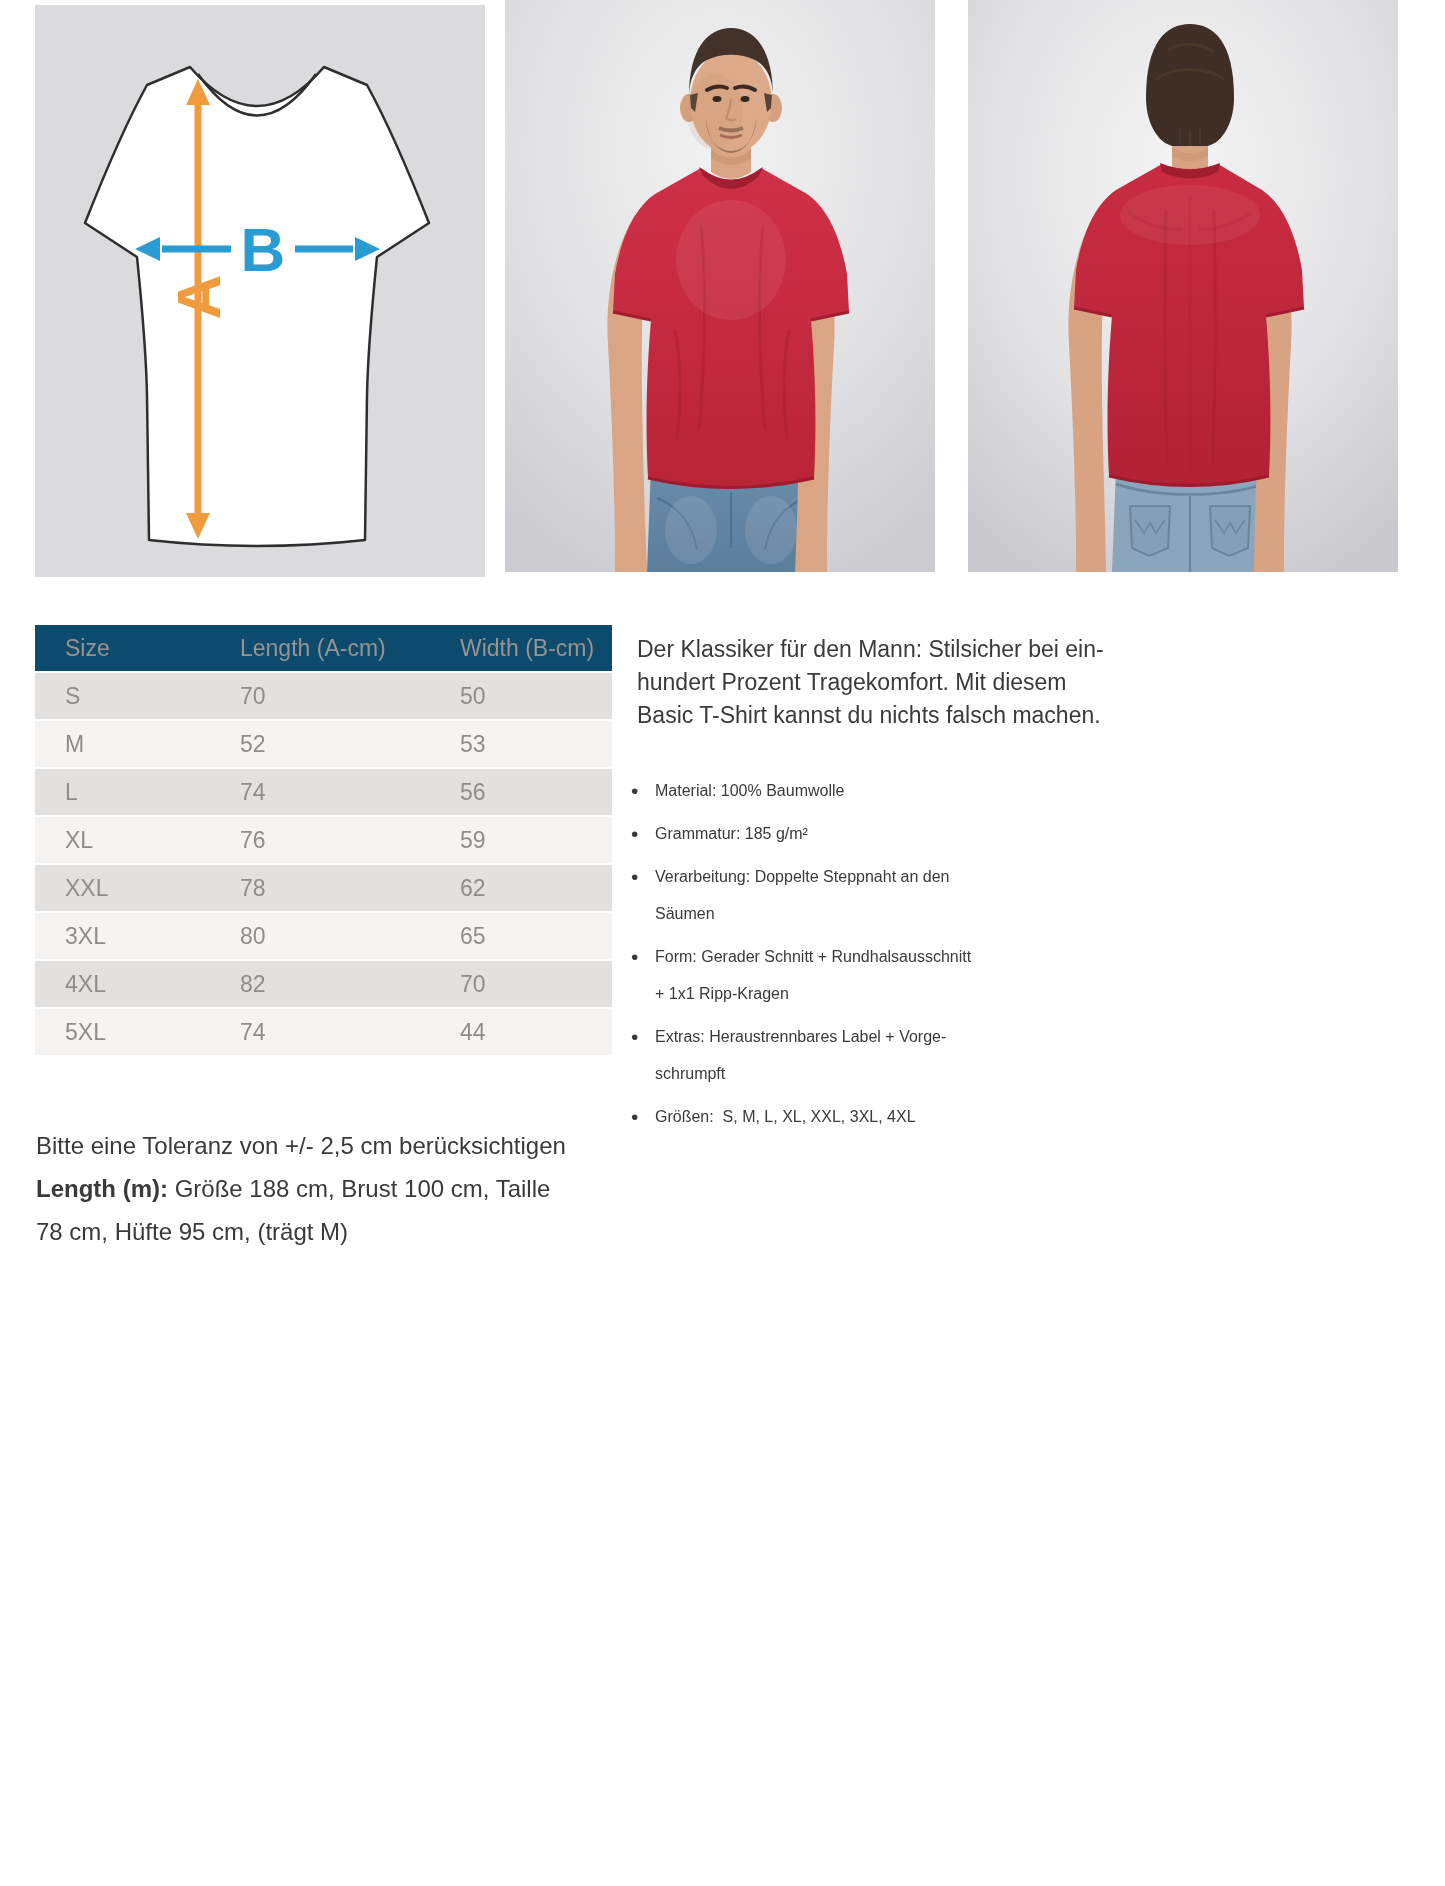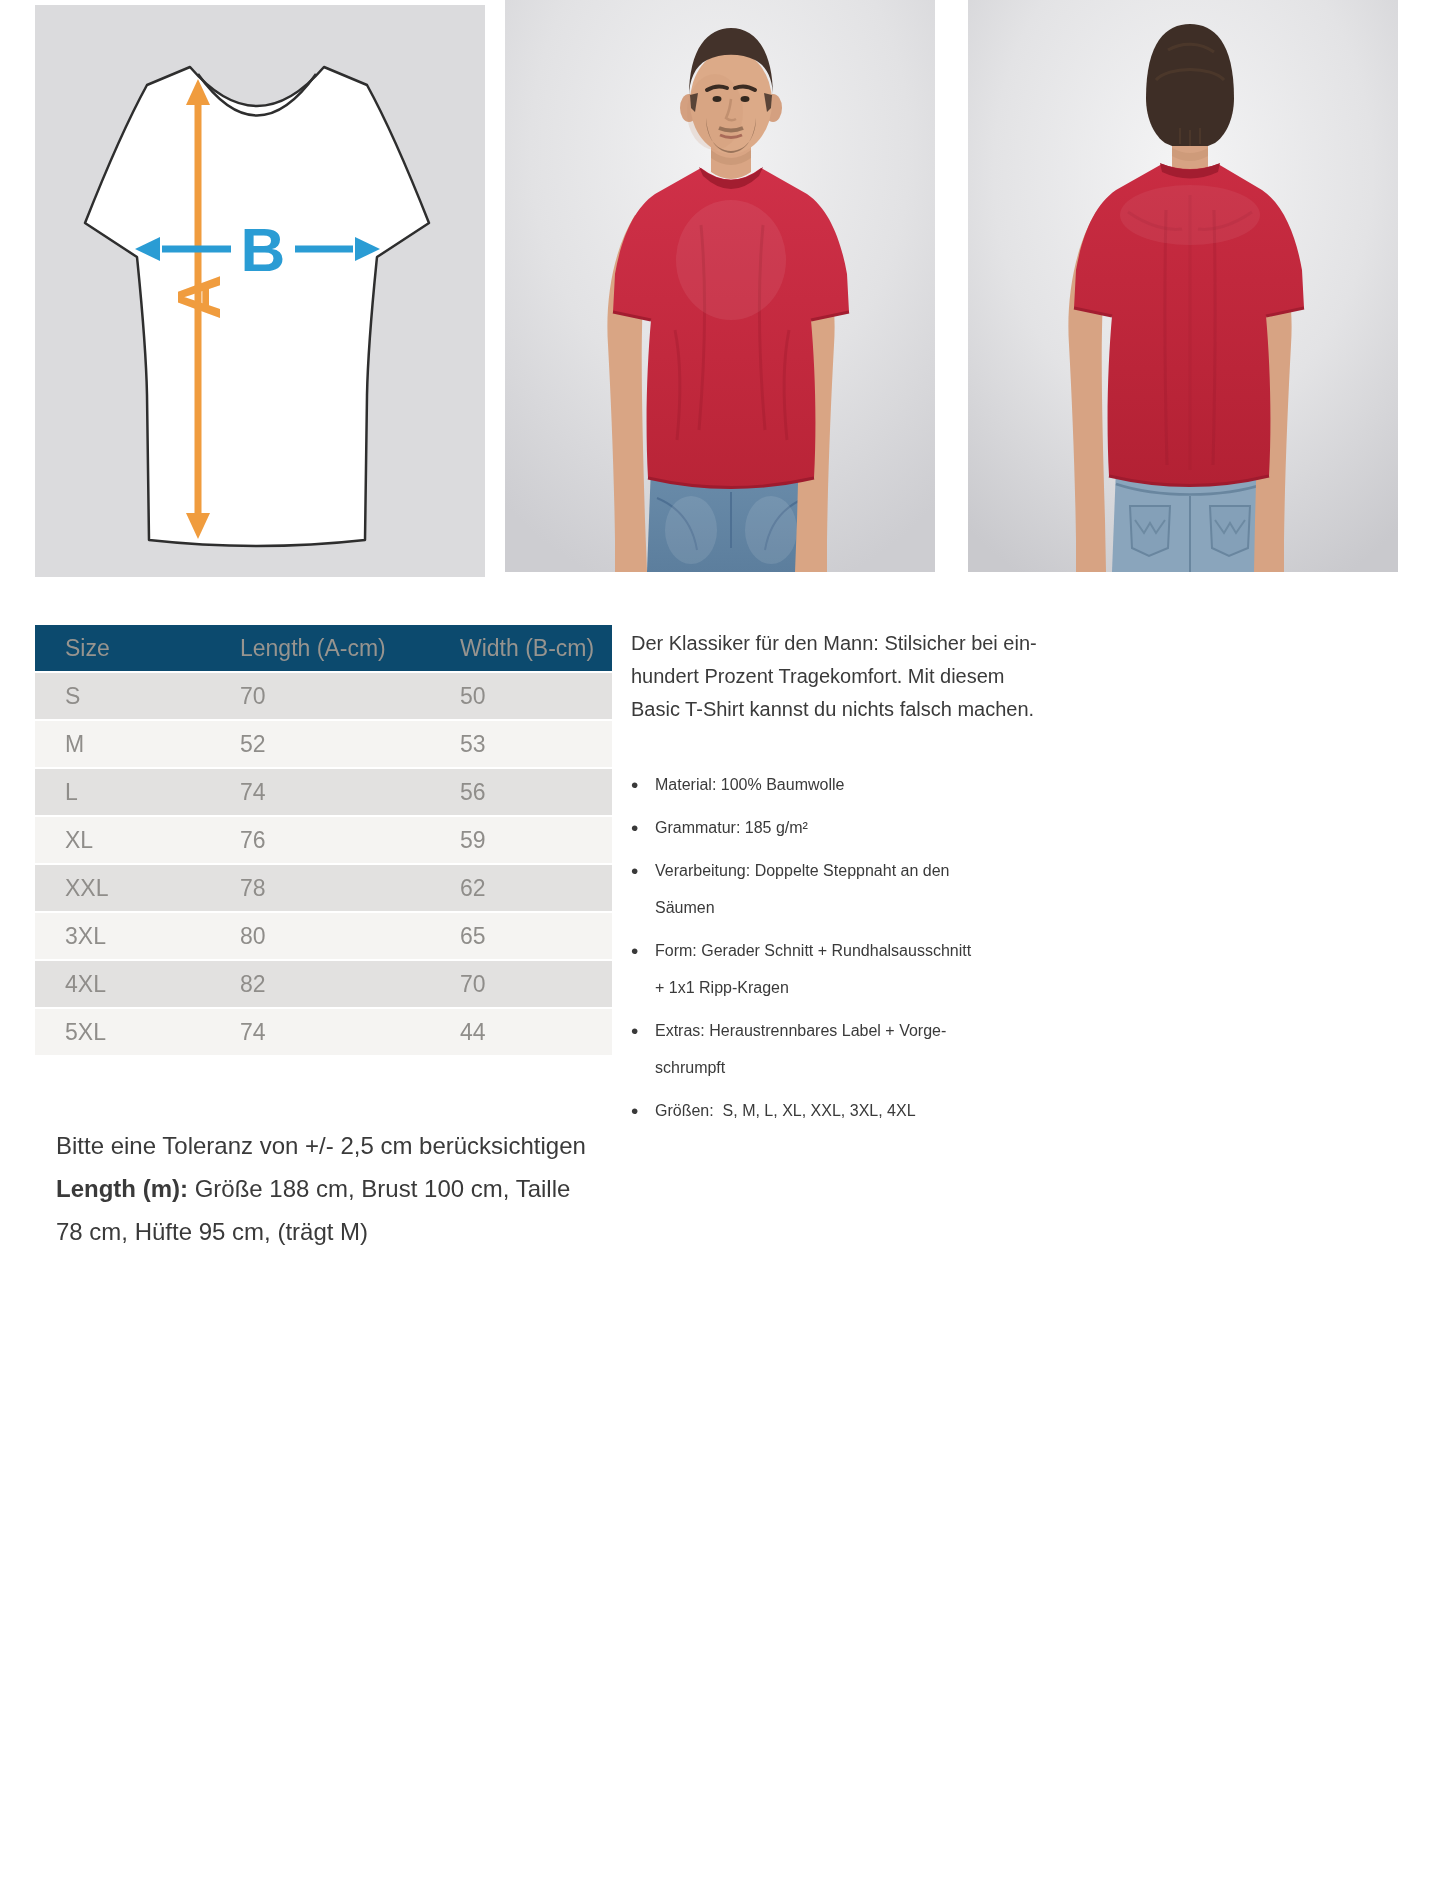--- a/index.html
+++ b/index.html
@@ -24,33 +24,33 @@
   #size-table th { background:#0c4a6e; color:#97948f; }
   #size-table th:first-child, #size-table td:first-child { width:175px; padding-left:30px; }
   #size-table th:nth-child(2), #size-table td:nth-child(2) { width:220px; }
   #size-table tbody tr:nth-child(odd)  td { background:#e2e1e0; }
   #size-table tbody tr:nth-child(even) td { background:#f5f4f2; }
   #size-table td { color:#8f8d8a; }
 
   
   #description { position:absolute; left:625px; top:621px; width:560px; }
   #description .intro {
-    margin:6px; font-size:20px; line-height:33px; white-space:pre-line; color:#3a3a3a;
+    margin:12px; font-size:23px; line-height:33px; white-space:pre-line; color:#3a3a3a;
   }
   #description ul.specs { margin:40px 0 0 0; padding:0 0 0 30px; list-style:none; }
   #description ul.specs li {
     position:relative; font-size:16px; line-height:37px; margin-bottom:6px;
     white-space:pre-line; color:#3a3a3a;
   }
   #description ul.specs li::before {
     content:"\2022"; position:absolute; left:-24px; top:0; font-size:21px; color:#3a3a3a;
   }
 
   
-  #notes { position:absolute; left:36px; top:1124px; width:600px; font-size:24px; line-height:43px;margin-left:20px; }
+  #notes { position:absolute; left:36px; top:1124px; width:600px; font-size:24px; line-height:43px; }
   #notes p { margin:0; }
   #notes .model-label { font-weight:700; }
   #notes .model-rest { white-space:pre-line; }
 </style>
 </head>
 <body>
 
 <div id="diagram-panel" class="panel">
   <svg viewBox="0 0 450 572">
 

